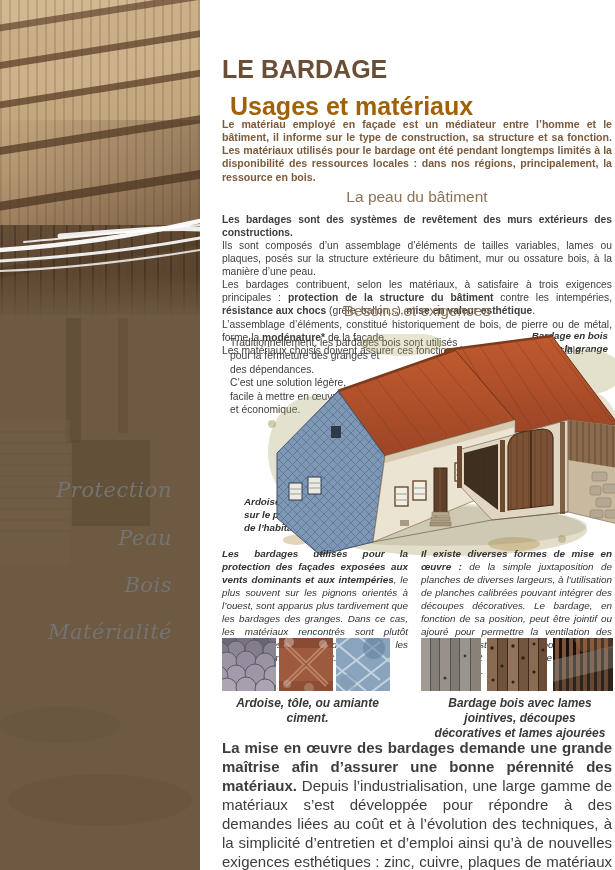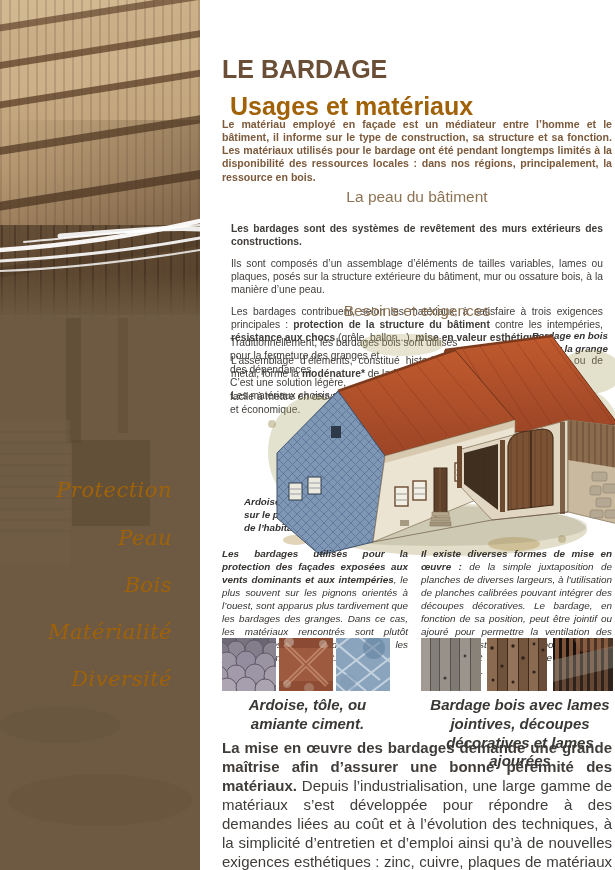--- a/index.html
+++ b/index.html
@@ -3,35 +3,35 @@
 <meta charset="utf-8">
 <style>
   html,body{margin:0;padding:0;}
   body{width:615px;height:870px;background:#ffffff;position:relative;overflow:hidden;
        font-family:"Liberation Sans",sans-serif;-webkit-font-smoothing:antialiased;}
   #page{position:absolute;inset:0;}
 
   
   #sidebar{position:absolute;left:0;top:0;width:200px;height:870px;}
   #sidebar svg{display:block;}
-  .kw{position:absolute;right:28px;text-align:left;color:#a16207;
+  .kw{position:absolute;right:28px;text-align:left;color:#737373;
       font-family:"DejaVu Serif","Liberation Serif",serif;font-style:italic;
       font-size:21px;letter-spacing:.5px;white-space:nowrap;}
 
   
   #main{position:absolute;left:222px;top:0;width:390px;height:759px;}
   .abs{position:absolute;left:0;width:390px;}
   h1#title{margin:0;top:56px;font-size:25px;line-height:1.1;color:#6a4e35;font-weight:bold;}
   h2#subtitle{margin:8px;top:85px;font-size:25px;line-height:1.1;color:#a16207;font-weight:bold;}
   .intro{top:118px;font-size:10.6px;font-weight:bold;color:#7c5a3b;
          text-align:justify;line-height:1.24;}
   .h3{font-size:15.5px;font-weight:normal;color:#8d7354;margin:0;text-align:center;}
   #h-peau{top:188px;}
   .bodytxt{font-size:10.3px;color:#403c39;text-align:justify;line-height:1.27;}
-  .bodytxt p{margin:9px;}
+  .bodytxt p{margin:0;}
   #peau-text{top:213px;}
   #h-besoins{top:302px;}
 
   
   #figure{top:330px;height:230px;position:absolute;left:8px;width:390px;}
   #besoins-lines{position:absolute;left:0;top:6px;width:250px;
                  font-size:10.3px;line-height:1.3;color:#403c39;}
   .figcap{position:absolute;font-style:italic;font-weight:bold;font-size:9.8px;
           color:#333130;line-height:1.32;}
   #cap-grange{right:12px;top:0;text-align:right;}
@@ -47,21 +47,21 @@
 
   
   #gallery{top:638px;position:absolute;left:0;width:390px;display:flex;}
   .ggroup{display:flex;flex-direction:column;}
   .tilerow{display:flex;}
   .tilerow.left .tile{width:54px;height:53px;margin-right:3px;}
   .tilerow.right .tile{width:60px;height:53px;margin-right:6px;}
   .tile:last-child{margin-right:0;}
   .tile svg{display:block;width:100%;height:100%;}
   #ggroup-right{margin-left:28px;}
-  .gcap{margin-top:5px;font-style:italic;font-weight:bold;font-size:15px;color:#3a3835;
+  .gcap{margin-top:5px;font-style:italic;font-weight:bold;font-size:12px;color:#3a3835;
         text-align:center;line-height:1.25;}
 
   .outro{top:738px;font-size:15px;color:#403c39;text-align:justify;line-height:1.27;}
 </style>
 </head>
 <body>
 
 <div id="page">
 
   <div id="sidebar">
@@ -138,21 +138,20 @@
         <rect x="72" y="440" width="78" height="86" fill="#443320" opacity=".5"></rect>
       </g>
       <ellipse cx="100" cy="800" rx="92" ry="26" fill="#000000" opacity=".035"></ellipse>
       <ellipse cx="60" cy="725" rx="60" ry="18" fill="#000000" opacity=".03"></ellipse>
     </svg>
 
     <span class="kw" style="top:478px">Protection</span>
     <span class="kw" style="top:526px">Peau</span>
     <span class="kw" style="top:573px">Bois</span>
     <span class="kw" style="top:620px">Matérialité</span>
-    <span class="kw" style="top:667px">Diversité</span>
   </div>
 
   <div id="main">
 
     <h1 id="title" class="abs">LE BARDAGE</h1>
     <h2 id="subtitle" class="abs">Usages et matériaux</h2>
 
     <div class="intro abs">Le matériau employé en façade est un médiateur entre l’homme et le bâtiment, il informe sur le type de construction, sa structure et sa fonction. Les matériaux utilisés pour le bardage ont été pendant longtemps limités à la disponibilité des ressources locales : dans nos régions, principalement, la ressource en bois.</div>
 
     <h3 id="h-peau" class="h3 abs">La peau du bâtiment</h3>

